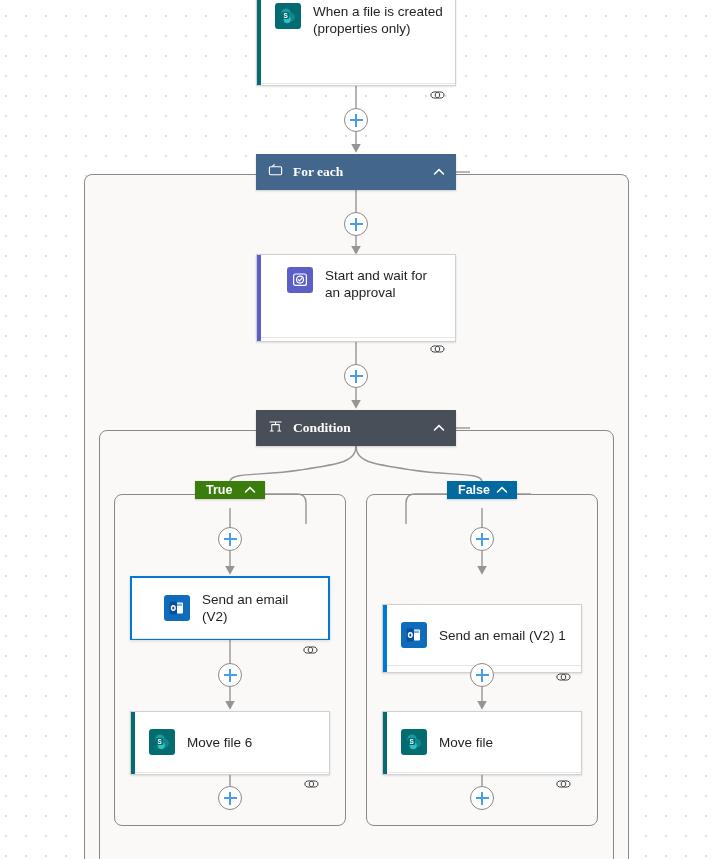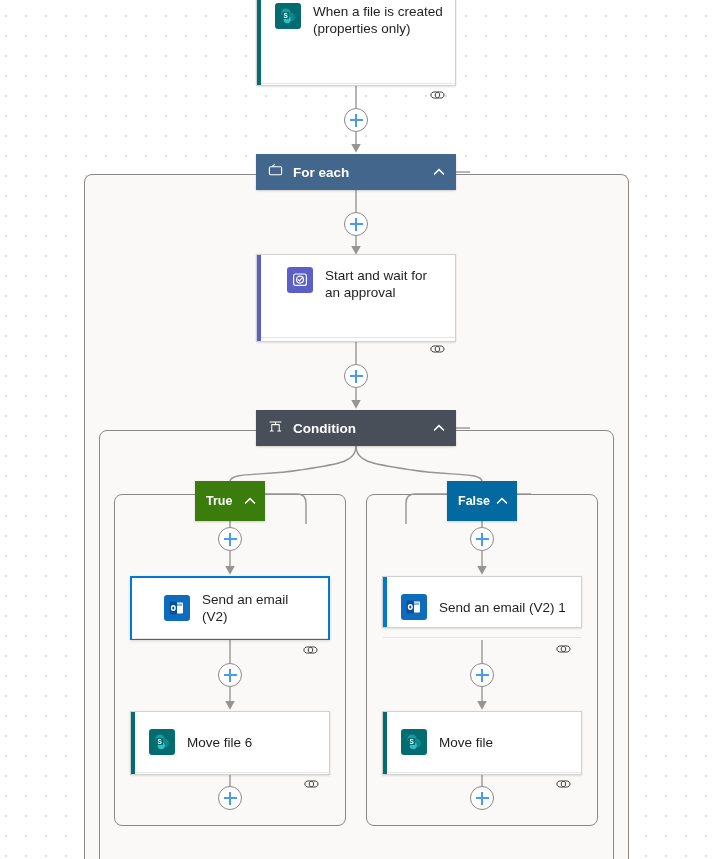--- a/index.html
+++ b/index.html
@@ -63,43 +63,43 @@
 
   .nodeicon{
     width:26px;height:26px;border-radius:3px;flex:0 0 26px;
     display:flex;align-items:center;justify-content:center;
   }
 
   
   .node-trigger{left:256px;top:-12px;width:200px;height:98px;}
   .node-approval{left:256px;top:254px;width:200px;height:88px;}
   .node-email-true{left:130px;top:576px;width:200px;height:64px;}
-  .node-email-false{left:382px;top:576px;width:200px;height:52px;}
+  .node-email-false{left:382px;top:604px;width:200px;height:69px;}
   .node-move-true{left:130px;top:711px;width:200px;height:64px;}
   .node-move-false{left:382px;top:711px;width:200px;height:64px;}
 
   
   .scopehdr{
     position:absolute;
     display:flex;align-items:center;
     box-sizing:border-box;
     padding:0 10px 0 12px;
     color:#ffffff;
     box-shadow:0 1px 2px rgba(0,0,0,0.18);
   }
   .scopehdr .hlabel{
     font-size:13.5px;font-weight:bold;margin-left:10px;flex:1;
-    font-family:Liberation Sans, sans-serif;
+    font-family:Liberation Serif, serif;
   }
   .hdr-foreach{left:256px;top:154px;width:200px;height:36px;background:#43668c;}
   .hdr-condition{left:256px;top:410px;width:200px;height:36px;background:#484f58;}
 
   
   .pill{
-    position:absolute;height:40px;display:flex;align-items:center;
+    position:absolute;height:18px;display:flex;align-items:center;
     padding:0 8px 0 11px;color:#fff;box-sizing:border-box;
     box-shadow:0 1px 2px rgba(0,0,0,0.18);
   }
   .pill .plabel{font-size:12.5px;font-weight:bold;flex:1;}
   .pill-true{left:195px;top:481px;width:70px;background:#3a7d0d;}
   .pill-false{left:447px;top:481px;width:70px;background:#0369a1;}
 
   .chev{width:14px;height:14px;flex:0 0 14px;}
 
   

